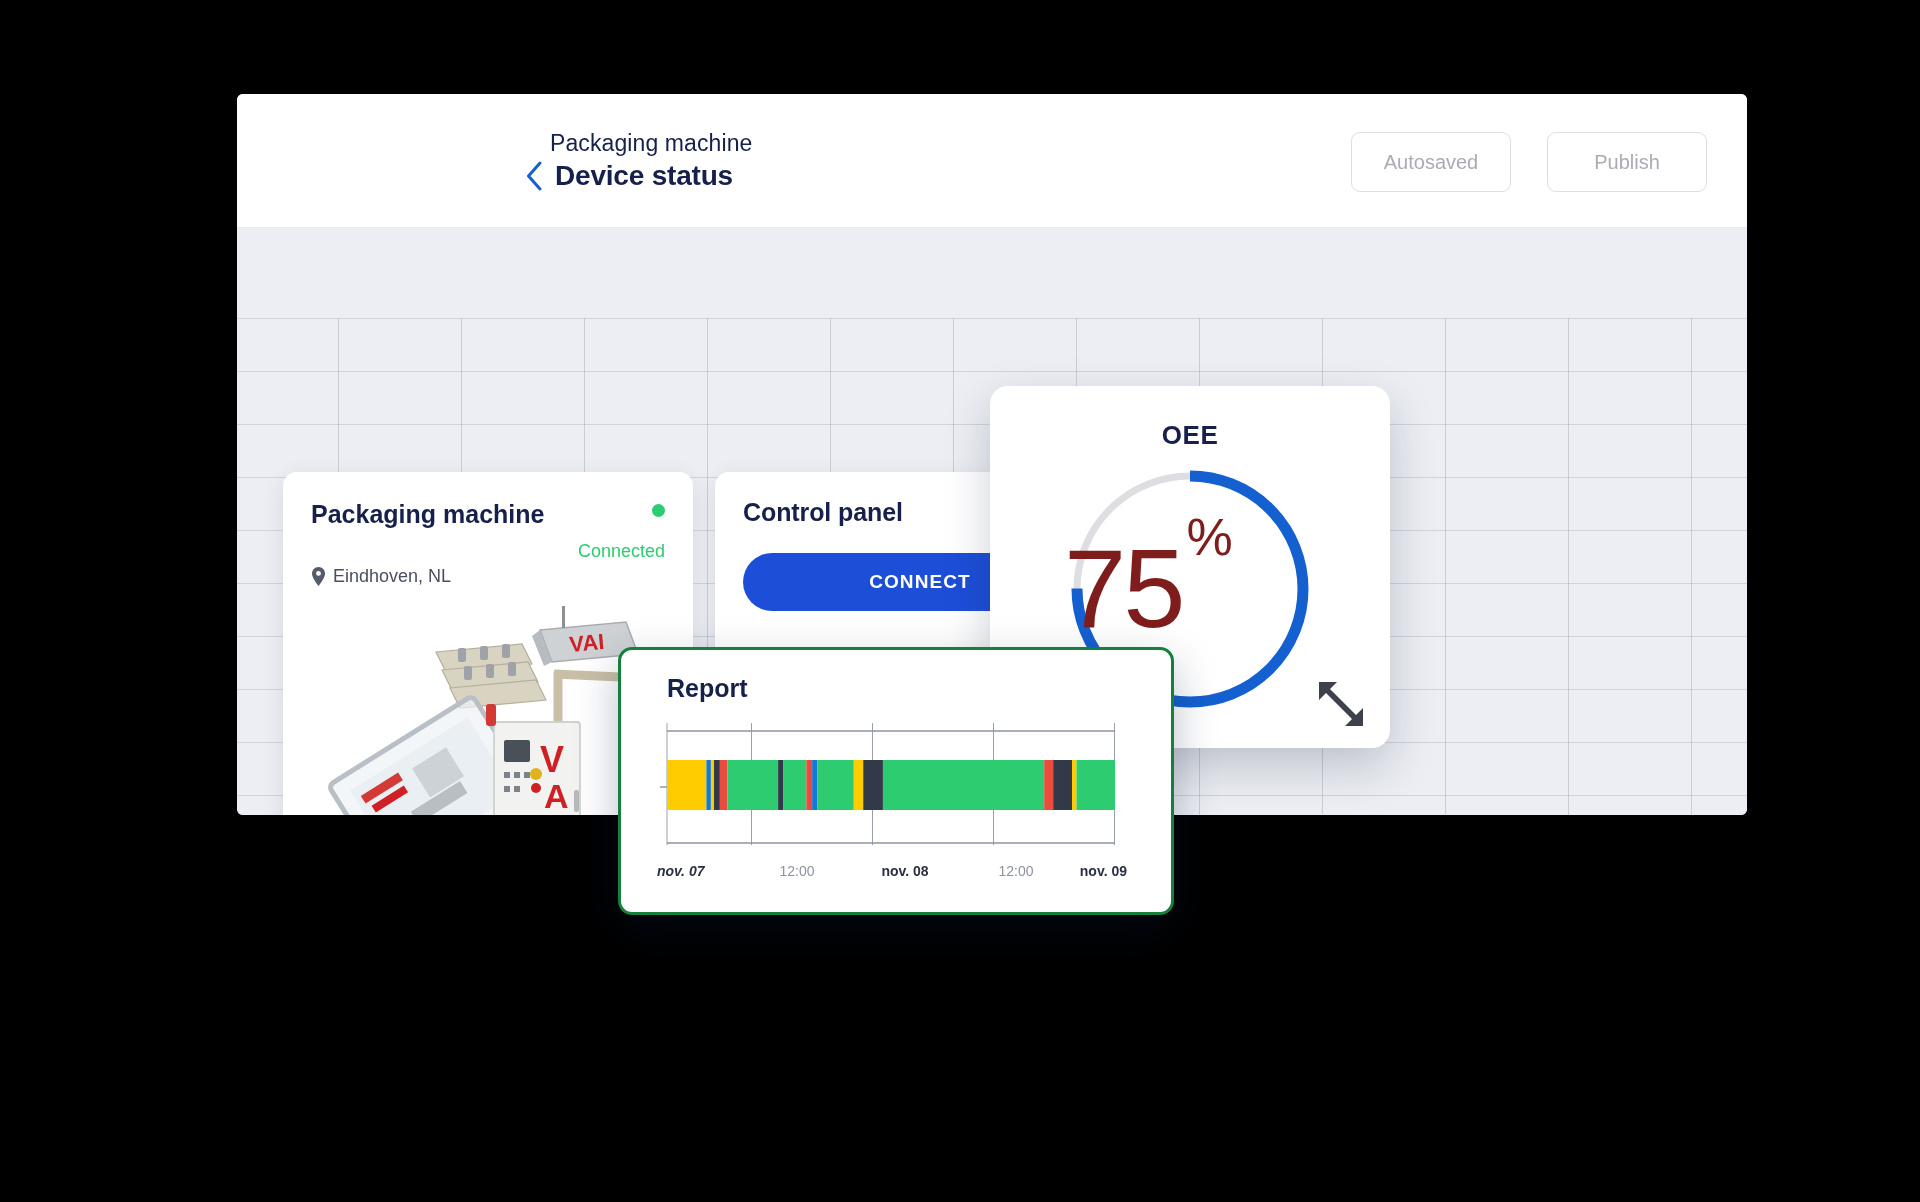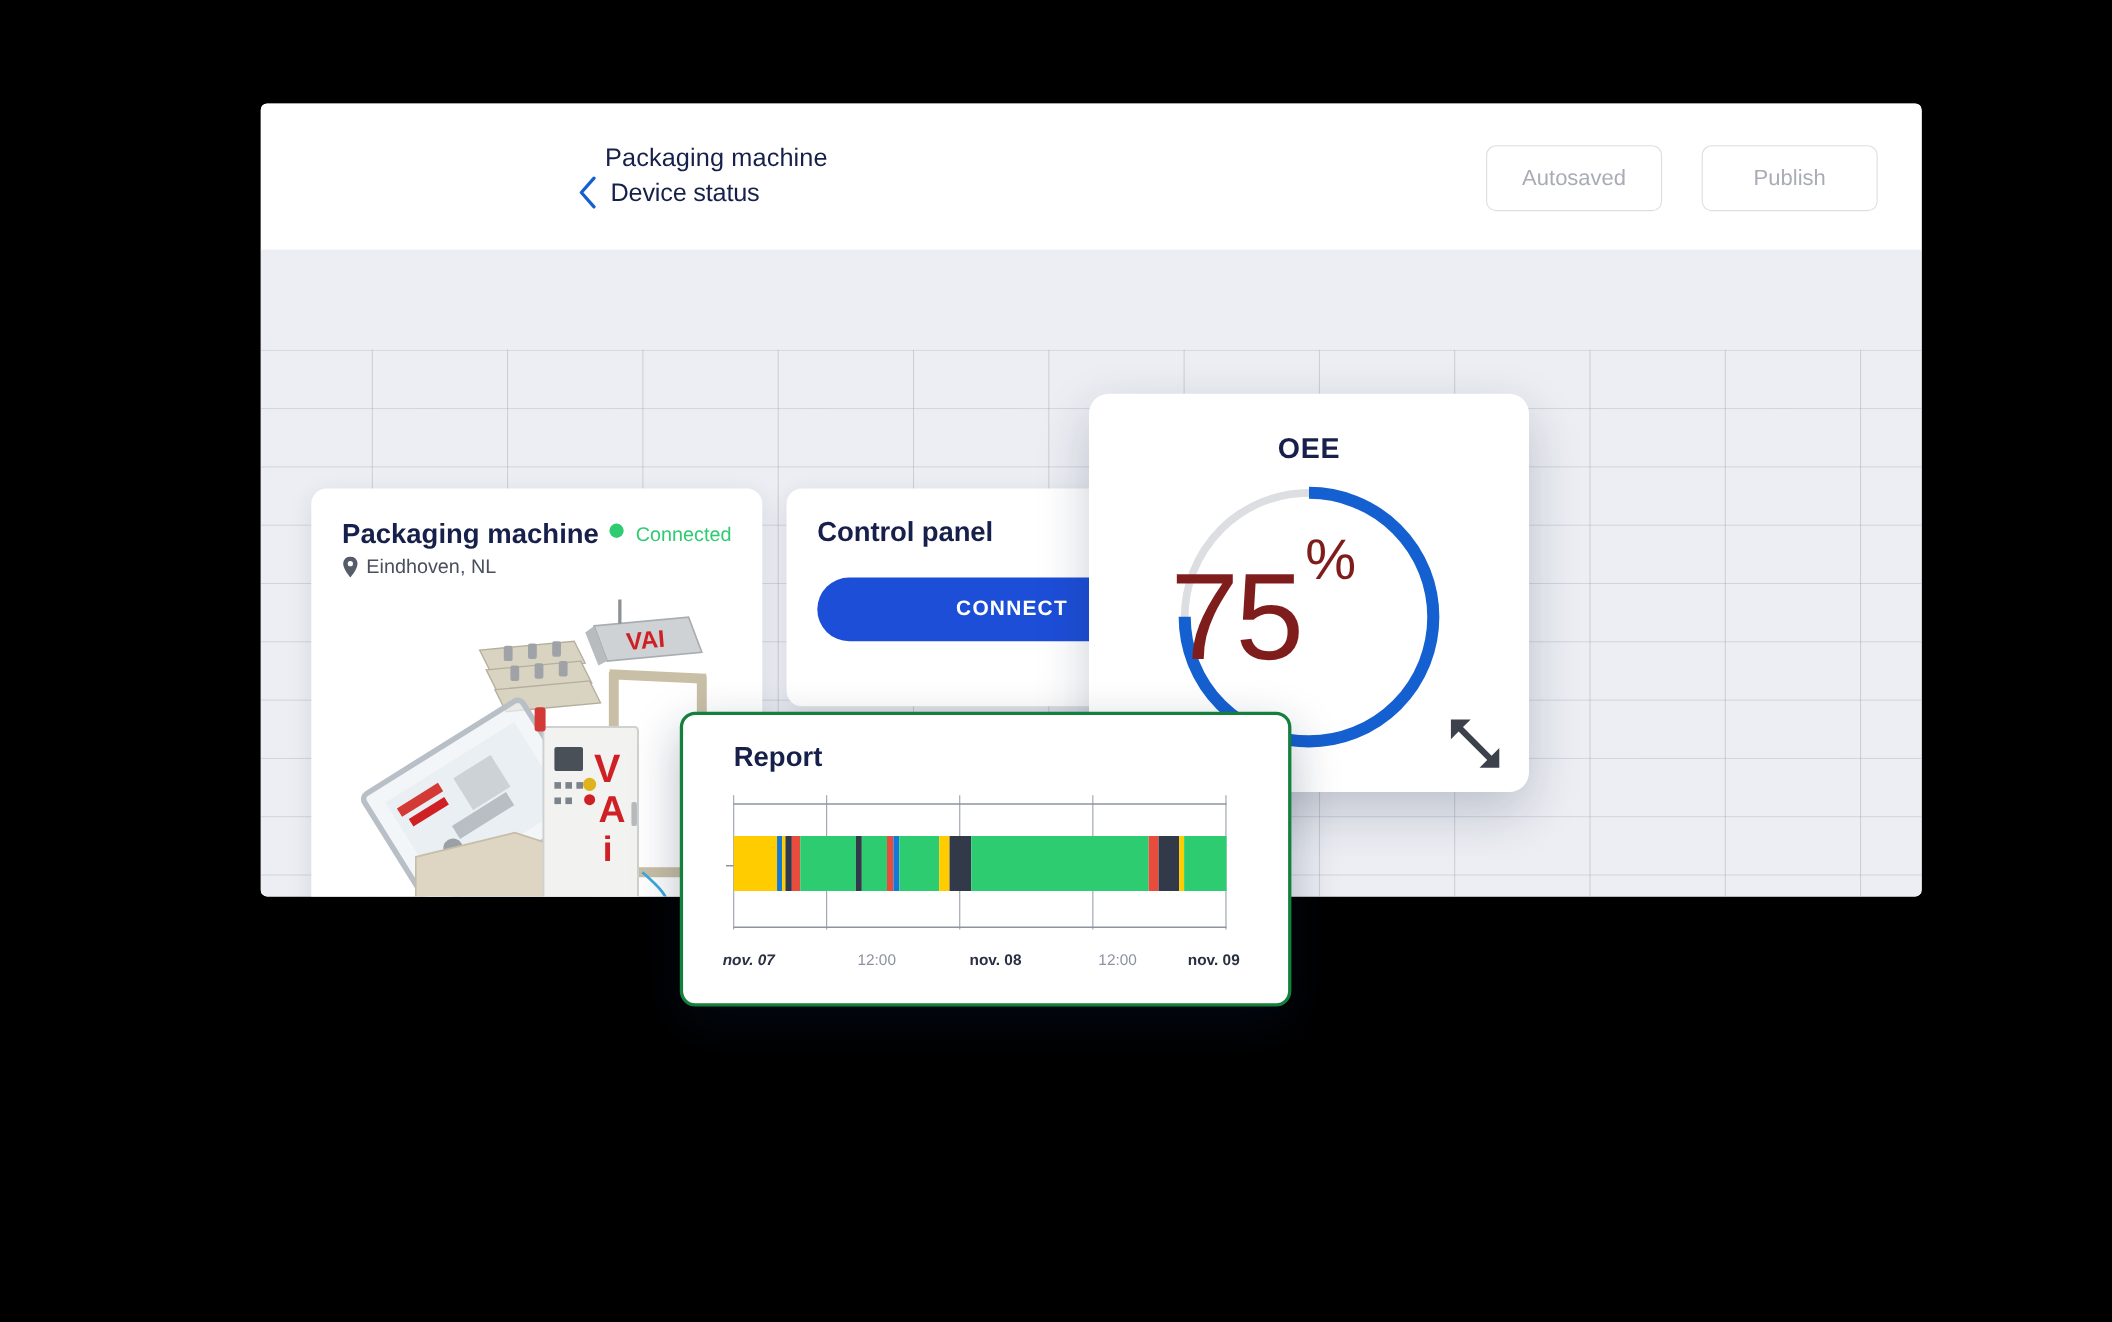--- a/index.html
+++ b/index.html
@@ -32,21 +32,21 @@
     font-size: 23px; color: #16204b; letter-spacing: .1px;
   }
   .title-row {
     position: absolute; left: 288px; top: 66px;
     display: flex; align-items: center; gap: 12px;
   }
   .back-chev {
     width: 18px; height: 30px; display: block;
   }
   .page-title {
-    font-size: 23px; font-weight: 400; color: #16204b;
+    font-size: 28px; font-weight: 700; color: #16204b;
     letter-spacing: -.2px;
   }
   .hdr-btns {
     position: absolute; right: 40px; top: 38px;
     display: flex; gap: 36px;
   }
   .hdr-btn {
     min-width: 160px; height: 60px;
     border: 1px solid #dcdee4;
     border-radius: 9px;
@@ -74,31 +74,32 @@
     background-size: 123px 53px;
     background-position: -22px 0px;
   }
 
   
   .card {
     position: absolute;
     background: #ffffff;
     border-radius: 14px;
     box-shadow: 0 6px 22px rgba(30,40,70,.10);
+    margin-top: 28px;
   }
   .card-title {
     font-size: 25px; font-weight: 700; color: #16204b;
     letter-spacing: -.1px;
   }
 
   
   .device-card { left: 46px; top: 216px; width: 410px; height: 510px; }
   .device-head { padding: 28px 28px 0 28px; display:flex; justify-content:space-between; align-items:flex-start; }
   .device-name { font-size: 25px; font-weight: 700; color:#16204b; }
-  .conn { display:flex; align-items:flex-start; gap:11px; margin-top:4px; }
+  .conn { display:flex; align-items:flex-end; gap:24px; margin-top:4px;flex-direction:column; }
   .conn-dot { width:13px; height:13px; border-radius:50%; background:#2ecc71; }
   .conn-label { font-size:18px; color:#2ecc71; }
   .loc { display:flex; align-items:center; gap:7px; padding: 4px 28px 0 28px; text-align: right; }
   .loc-text { font-size:18px; color:#4a4f5e; }
   .device-img { margin: 12px 14px 0 14px; height: 330px; display:flex; align-items:center; justify-content:center;}
 
   
   .cp-card { left: 478px; top: 216px; width: 410px; height: 198px; padding: 26px 28px; }
   .connect-btn {
     margin-top: 26px;

